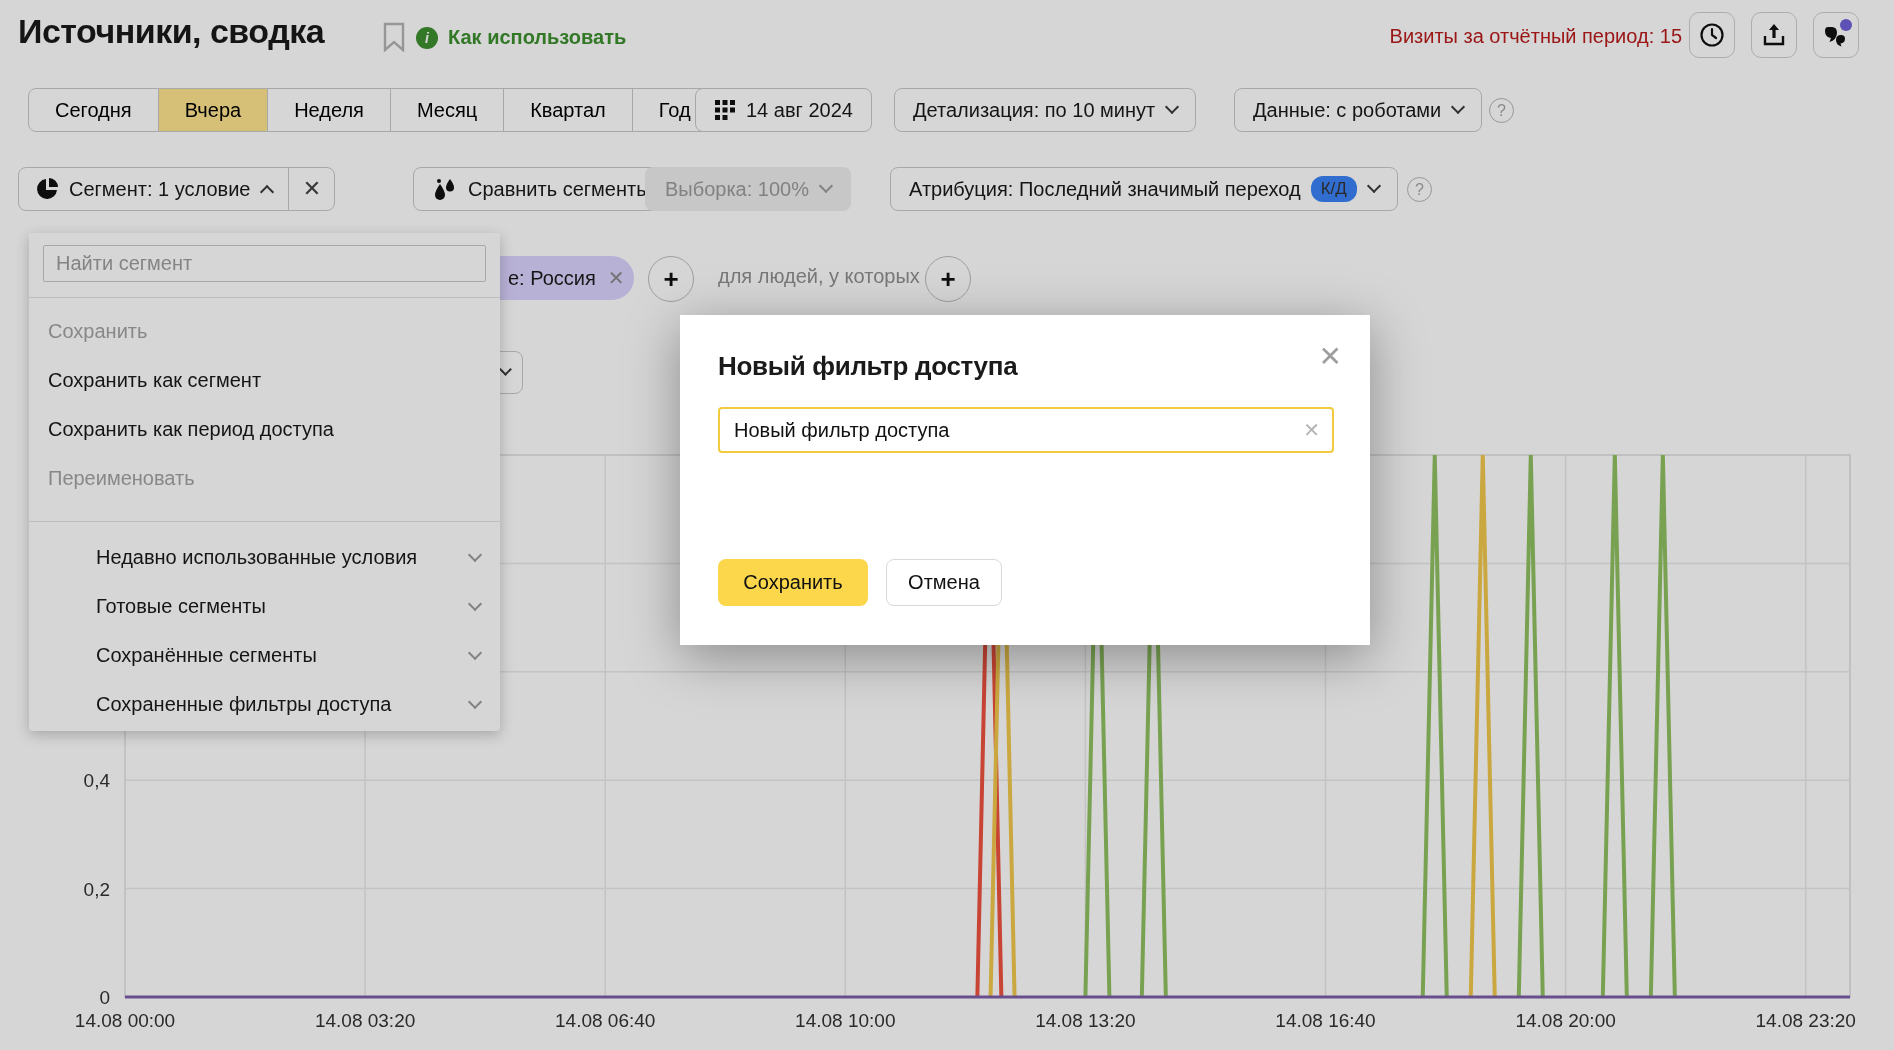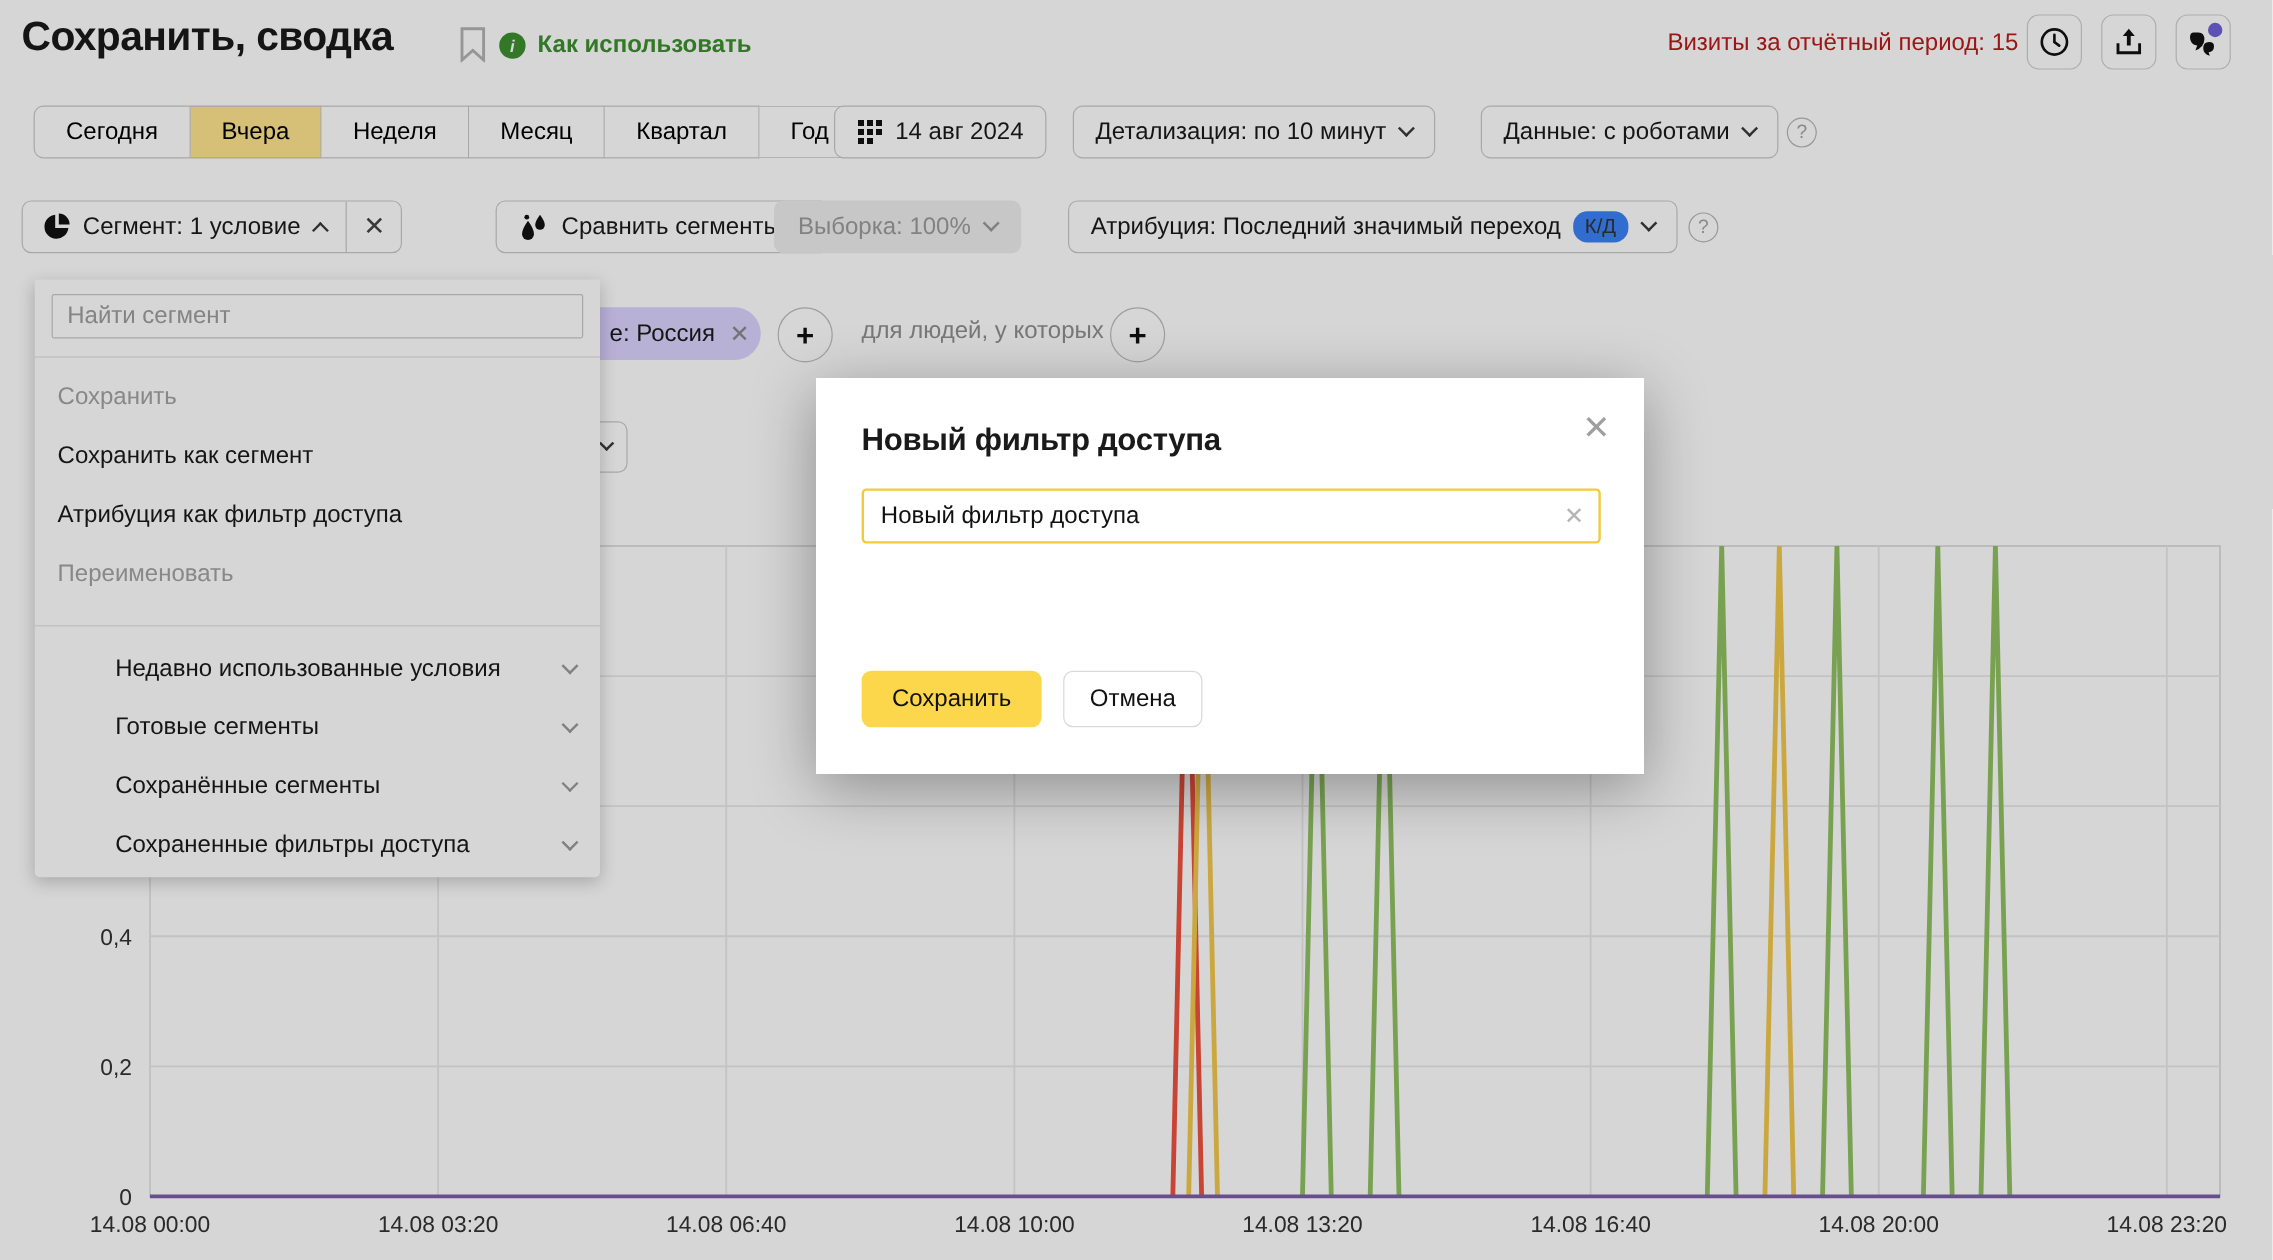--- a/index.html
+++ b/index.html
@@ -138,21 +138,21 @@
       <polyline points="1085.3999999999999,997 1097.405,455 1109.4099999999999,997" fill="none" stroke="#90c262" stroke-width="4" stroke-linejoin="miter"></polyline>
       <polyline points="1141.8235,997 1153.8284999999998,455 1165.8335,997" fill="none" stroke="#90c262" stroke-width="4" stroke-linejoin="miter"></polyline>
       <polyline points="1422.7404999999999,997 1434.7455,455 1446.7504999999999,997" fill="none" stroke="#90c262" stroke-width="4" stroke-linejoin="miter"></polyline>
       <polyline points="1470.7604999999999,997 1482.7655,455 1494.7704999999999,997" fill="none" stroke="#f2c94c" stroke-width="4" stroke-linejoin="miter"></polyline>
       <polyline points="1518.7804999999998,997 1530.7855,455 1542.7904999999998,997" fill="none" stroke="#90c262" stroke-width="4" stroke-linejoin="miter"></polyline>
       <polyline points="1602.8155,997 1614.8204999999998,455 1626.8255,997" fill="none" stroke="#90c262" stroke-width="4" stroke-linejoin="miter"></polyline>
       <polyline points="1650.8355,997 1662.8404999999998,455 1674.8455,997" fill="none" stroke="#90c262" stroke-width="4" stroke-linejoin="miter"></polyline>
       <line x1="125" x2="1850" y1="997" y2="997" stroke="#7e5eaa" stroke-width="3"></line>
     </svg>
 
-  <div class="page-title">Сохранить, сводка</div>
+  <div class="page-title">Источники, сводка</div>
   <svg class="bookmark ic" viewBox="0 0 24 30">
     <path d="M3 2 h18 v26 l-9 -8 -9 8 z" fill="none" stroke="#b3b3b3" stroke-width="2.4"></path>
   </svg>
   <div class="info-badge">
       <span>i</span>
     </div>
   <div class="help-link">Как использовать</div>
   <div class="visits-counter">Визиты за отчётный период: 15</div>
 
   <div class="hdr-btn b1">
@@ -275,21 +275,21 @@
   <div class="partial-btn">
     <span class="chev small"></span>
   </div>
 
   <div class="panel">
     <input class="search" placeholder="Найти сегмент" style="">
     <div class="div1"></div>
     <div class="menu">
       <div class="menu-item disabled">Сохранить</div>
       <div class="menu-item">Сохранить как сегмент</div>
-      <div class="menu-item">Атрибуция как фильтр доступа</div>
+      <div class="menu-item">Сохранить как период доступа</div>
       <div class="menu-item disabled">Переименовать</div>
     </div>
     <div class="div2"></div>
     <div class="sections">
       <div class="section-row">
         <span class="lbl">Недавно использованные условия</span>
         <span class="chev gray"></span>
       </div>
       <div class="section-row">
         <span class="lbl">Готовые сегменты</span>

